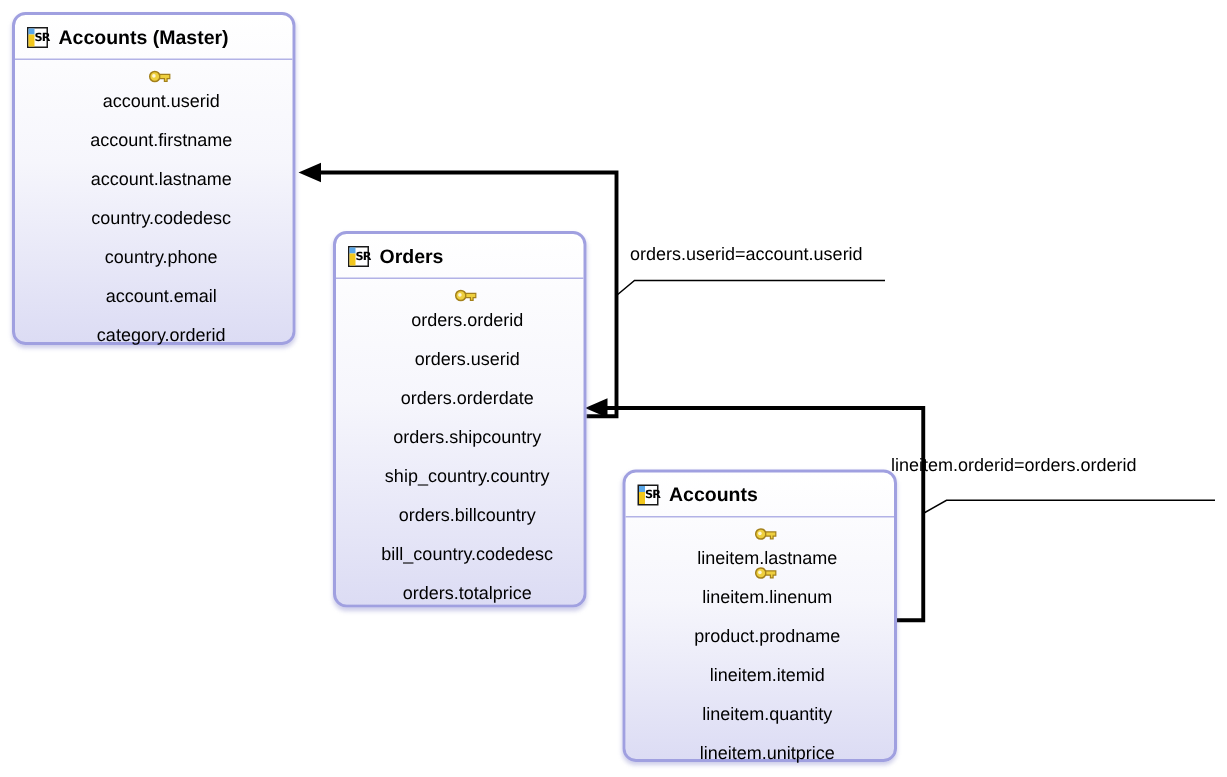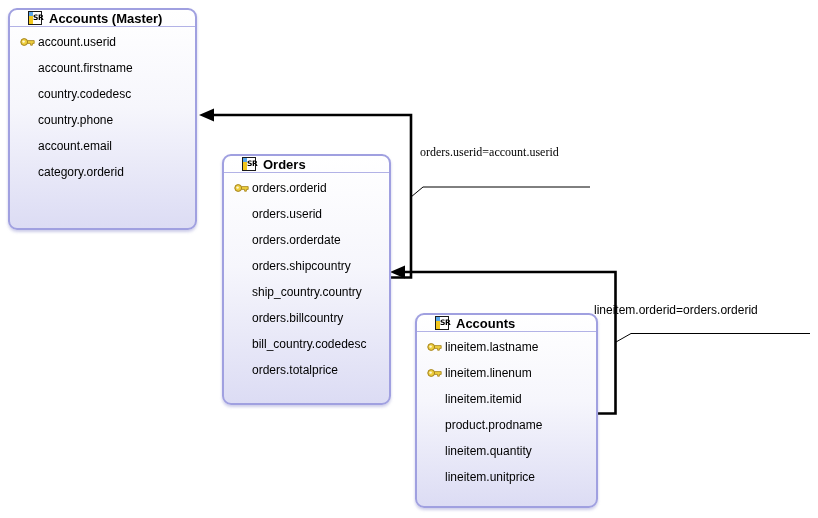--- a/index.html
+++ b/index.html
@@ -21,38 +21,39 @@
     border-radius: 9px;
     background: linear-gradient(180deg, #ffffff 0%, #f6f6fc 45%, #dcdcf4 100%);
     box-shadow: 0 2px 3px rgba(130,130,200,0.40);
     z-index: 2;
   }
   #table-accounts  { left: 8px;   top: 8px;   width: 189px; height: 222px; }
   #table-orders    { left: 222px; top: 154px; width: 169px; height: 251px; }
   #table-lineitems { left: 415px; top: 313px; width: 183px; height: 195px; }
 
   .thead {
-    height: 17px;
+    height: 30px;
     display: flex;
     align-items: center;
     gap: 7px;
-    padding: 0 8px 0 18px;
+    padding: 0 8px 0 8px;
     border-bottom: 1px solid #b2b2e6;
     font-weight: bold;
     font-size: 13px;
     white-space: nowrap;
   }
   .rows { padding-top: 2px; }
   .trow {
     height: 26px;
     display: flex;
     align-items: center;
     padding-left: 10px;
     font-size: 12px;
     white-space: nowrap;
+    flex-direction: column;
   }
   .keyslot {
     width: 18px;
     flex: 0 0 18px;
     display: flex;
     align-items: center;
   }
 
   
   .sricon {
@@ -81,21 +82,21 @@
     z-index: 1;
     pointer-events: none;
   }
   .rel-label {
     position: absolute;
     z-index: 1;
     font-size: 12px;
     white-space: nowrap;
     color: #000;
   }
-  #rel-label-a { left: 420px; top: 145px; font-family: Liberation Serif, serif; }
+  #rel-label-a { left: 420px; top: 162px; }
   #rel-label-b { left: 594px; top: 303px; }
 </style>
 </head>
 <body>
 
 <div id="canvas">
 
   <svg id="rel-svg" viewBox="0 0 818 518" xmlns="http://www.w3.org/2000/svg">
 
     <path d="M 391 277.5 H 411 V 115 H 210" fill="none" stroke="#000000" stroke-width="2.6"></path>
@@ -131,20 +132,24 @@
             </svg>
         </span>
         <span>account.userid</span>
       </div>
       <div class="trow">
         <span class="keyslot"></span>
         <span>account.firstname</span>
       </div>
       <div class="trow">
         <span class="keyslot"></span>
+        <span>account.lastname</span>
+      </div>
+      <div class="trow">
+        <span class="keyslot"></span>
         <span>country.codedesc</span>
       </div>
       <div class="trow">
         <span class="keyslot"></span>
         <span>country.phone</span>
       </div>
       <div class="trow">
         <span class="keyslot"></span>
         <span>account.email</span>
       </div>
@@ -231,28 +236,28 @@
           <svg width="15" height="10" viewBox="0 0 15 10">
               <circle cx="4.2" cy="5" r="3.4" fill="#eecf3e" stroke="#a3801b" stroke-width="1"></circle>
               <circle cx="3.6" cy="4.6" r="1.2" fill="#fdf6d8"></circle>
               <path d="M7.5 3.6 H14.2 V6.4 H12.4 V8.2 H10.6 V6.4 H7.5 Z" fill="#eecf3e" stroke="#a3801b" stroke-width="0.8"></path>
             </svg>
         </span>
         <span>lineitem.linenum</span>
       </div>
       <div class="trow">
         <span class="keyslot"></span>
+        <span>product.prodname</span>
+      </div>
+      <div class="trow">
+        <span class="keyslot"></span>
         <span>lineitem.itemid</span>
       </div>
       <div class="trow">
         <span class="keyslot"></span>
-        <span>product.prodname</span>
-      </div>
-      <div class="trow">
-        <span class="keyslot"></span>
         <span>lineitem.quantity</span>
       </div>
       <div class="trow">
         <span class="keyslot"></span>
         <span>lineitem.unitprice</span>
       </div>
     </div>
   </div>
 
 </div>

